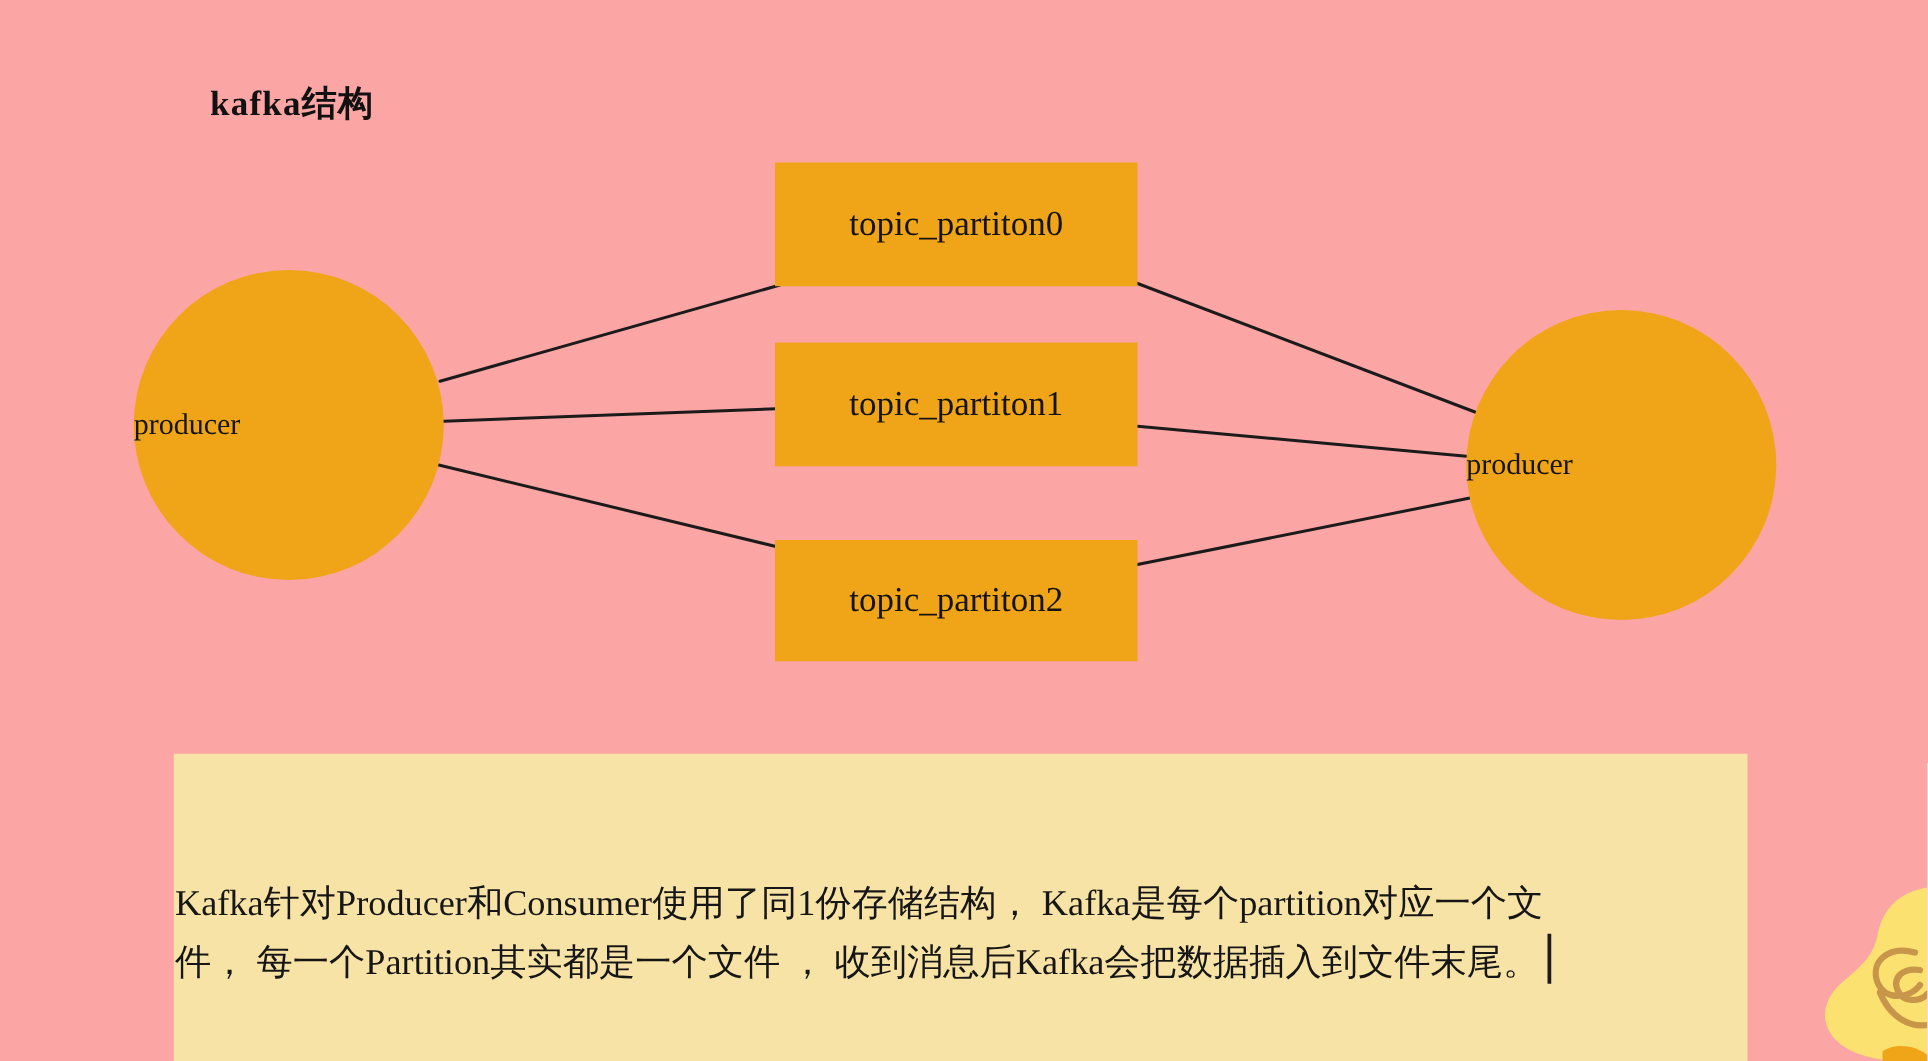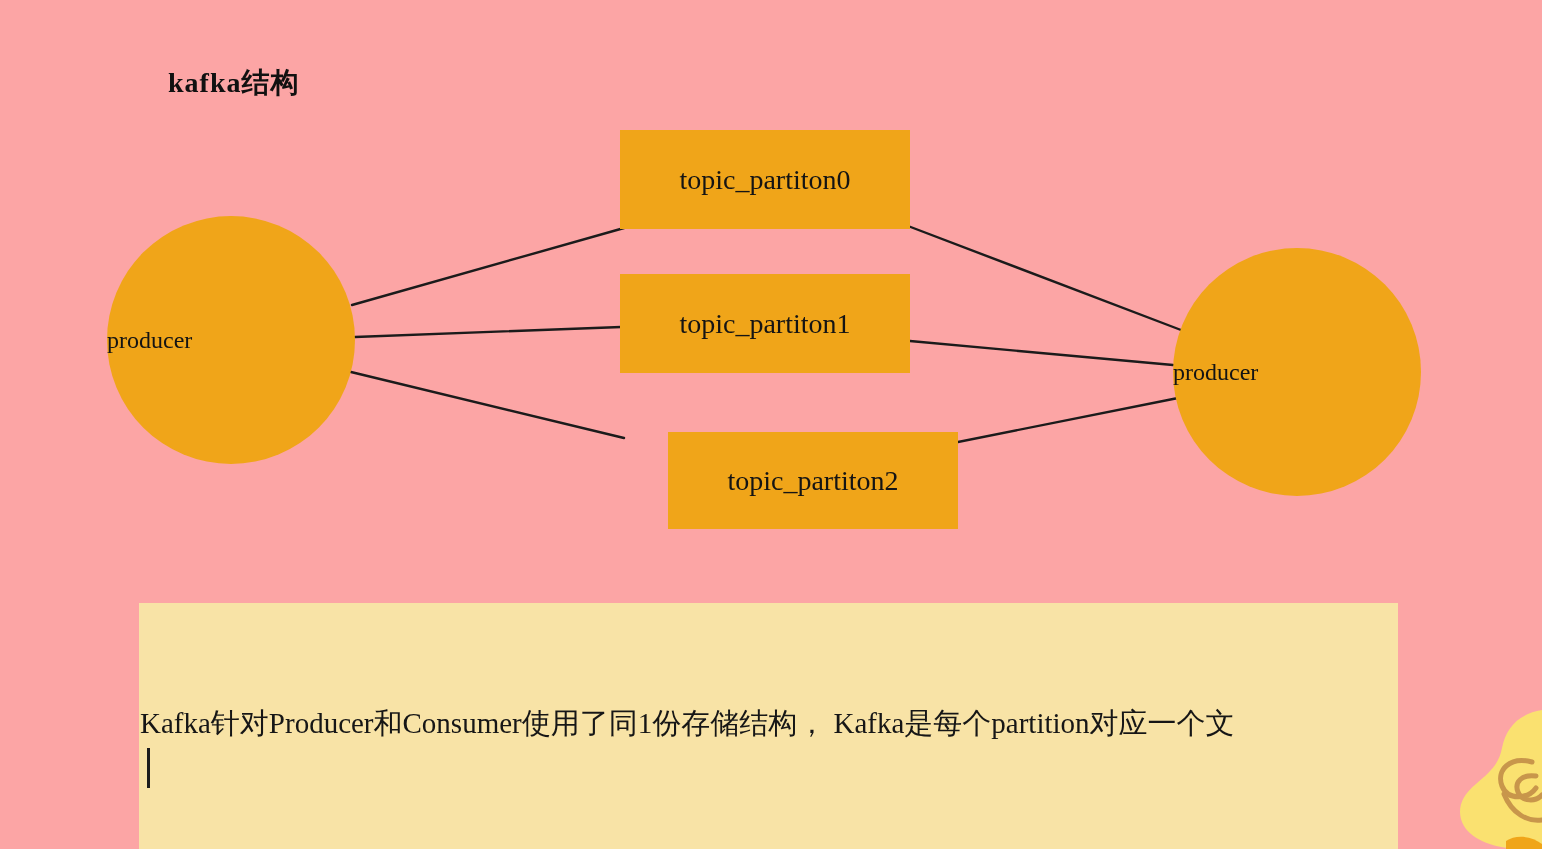--- a/index.html
+++ b/index.html
@@ -53,21 +53,21 @@
     height: 99px;
     background: #F0A519;
     display: flex;
     align-items: center;
     justify-content: center;
     font-size: 28px;
     color: #141414;
   }
   .partition-0 { top: 130px; }
   .partition-1 { top: 274px; justify-content: center; }
-  .partition-2 { top: 432px; height: 97px; margin-left: 48px; }
+  .partition-2 { top: 432px; height: 97px; }
   .note-box {
     position: absolute;
     left: 139px;
     top: 603px;
     width: 1259px;
     height: 246px;
     background: #F8E3A6;
   }
   .note-text {
     position: absolute;
@@ -126,21 +126,21 @@
     <span>topic_partiton2</span>
   </div>
 
   <div class="node-circle consumer">
     <span>producer</span>
   </div>
 
   <div class="note-box">
     <div class="note-text">
       <div>Kafka针对Producer和Consumer使用了同1份存储结构， Kafka是每个partition对应一个文</div>
-      <div><span class="text-cursor"></span></div>
+      <div><span>件，  每一个Partition其实都是一个文件 ，  收到消息后Kafka会把数据插入到文件末尾。</span><span class="text-cursor"></span></div>
     </div>
   </div>
 
   <svg class="mascot" viewBox="0 0 94 151" aria-hidden="true">
     <path d="M94,12 C70,16 58,30 54,50 C51,66 42,74 28,86 C12,99 8,114 16,128 C25,143 48,150 70,151 L94,151 Z" fill="#FAE170"></path>
     <path d="M84,64 C62,58 48,72 54,88 C60,103 80,101 88,90" fill="none" stroke="#C8964B" stroke-width="5" stroke-linecap="round"></path>
     <path d="M88,78 C74,76 66,84 70,94 C74,104 88,104 94,97" fill="none" stroke="#C8964B" stroke-width="5" stroke-linecap="round"></path>
     <path d="M56,96 C64,116 80,124 94,122" fill="none" stroke="#C8964B" stroke-width="5" stroke-linecap="round"></path>
     <path d="M58,143 C68,136 84,138 94,146 L94,151 L58,151 Z" fill="#F0A519"></path>
   </svg>

